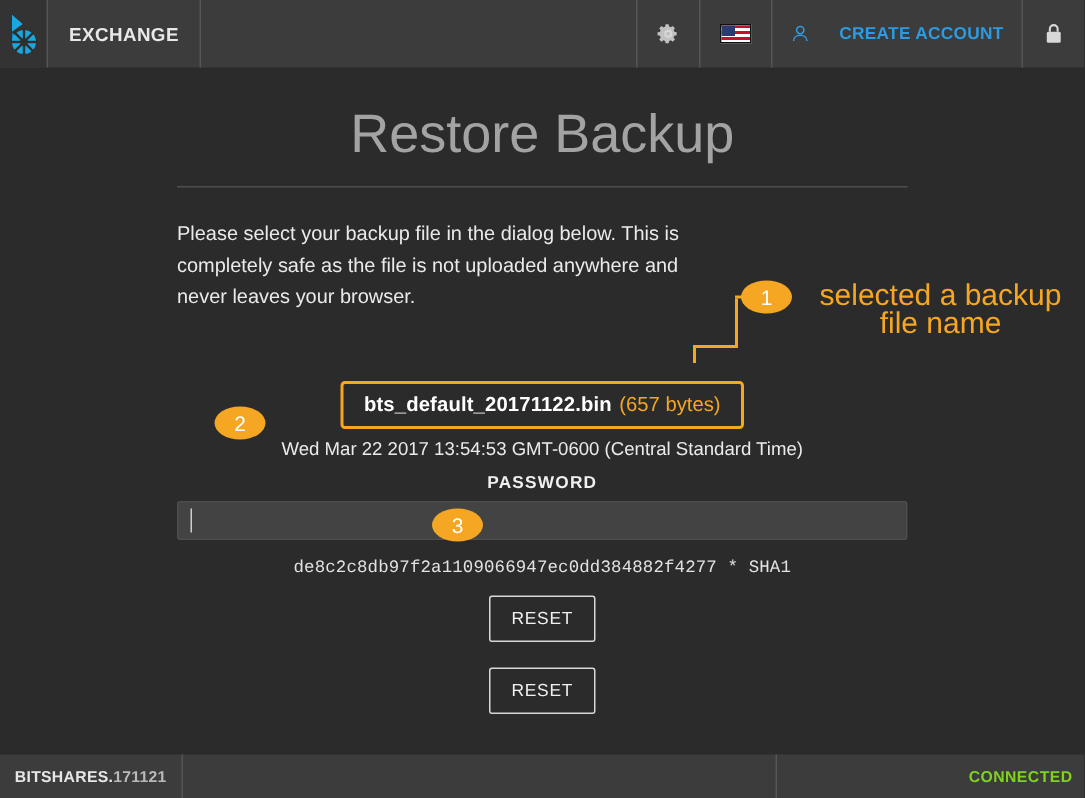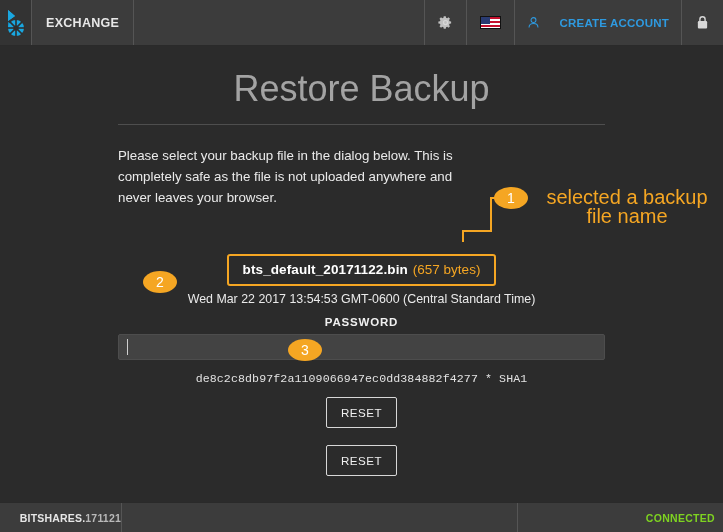--- a/index.html
+++ b/index.html
@@ -229,21 +229,21 @@
     left: 0; right: 0; bottom: 0;
     height: 30px;
     background: #3c3c3c;
     border-top: 1px solid #2a2a2a;
     display: flex;
     align-items: stretch;
   }
   .footer-left {
     display: flex;
     align-items: center;
-    justify-content: flex-end;
+    justify-content: center;
     width: 122px;
     border-right: 1px solid #555;
     font-size: 10.5px;
     font-weight: bold;
     letter-spacing: 0.2px;
   }
   .fl-name { color: #e6e6e6; }
   .fl-ver { color: #b9b9b9; }
   .footer-mid { flex: 1 1 auto; border-right: 1px solid #555; }
   .footer-right {

